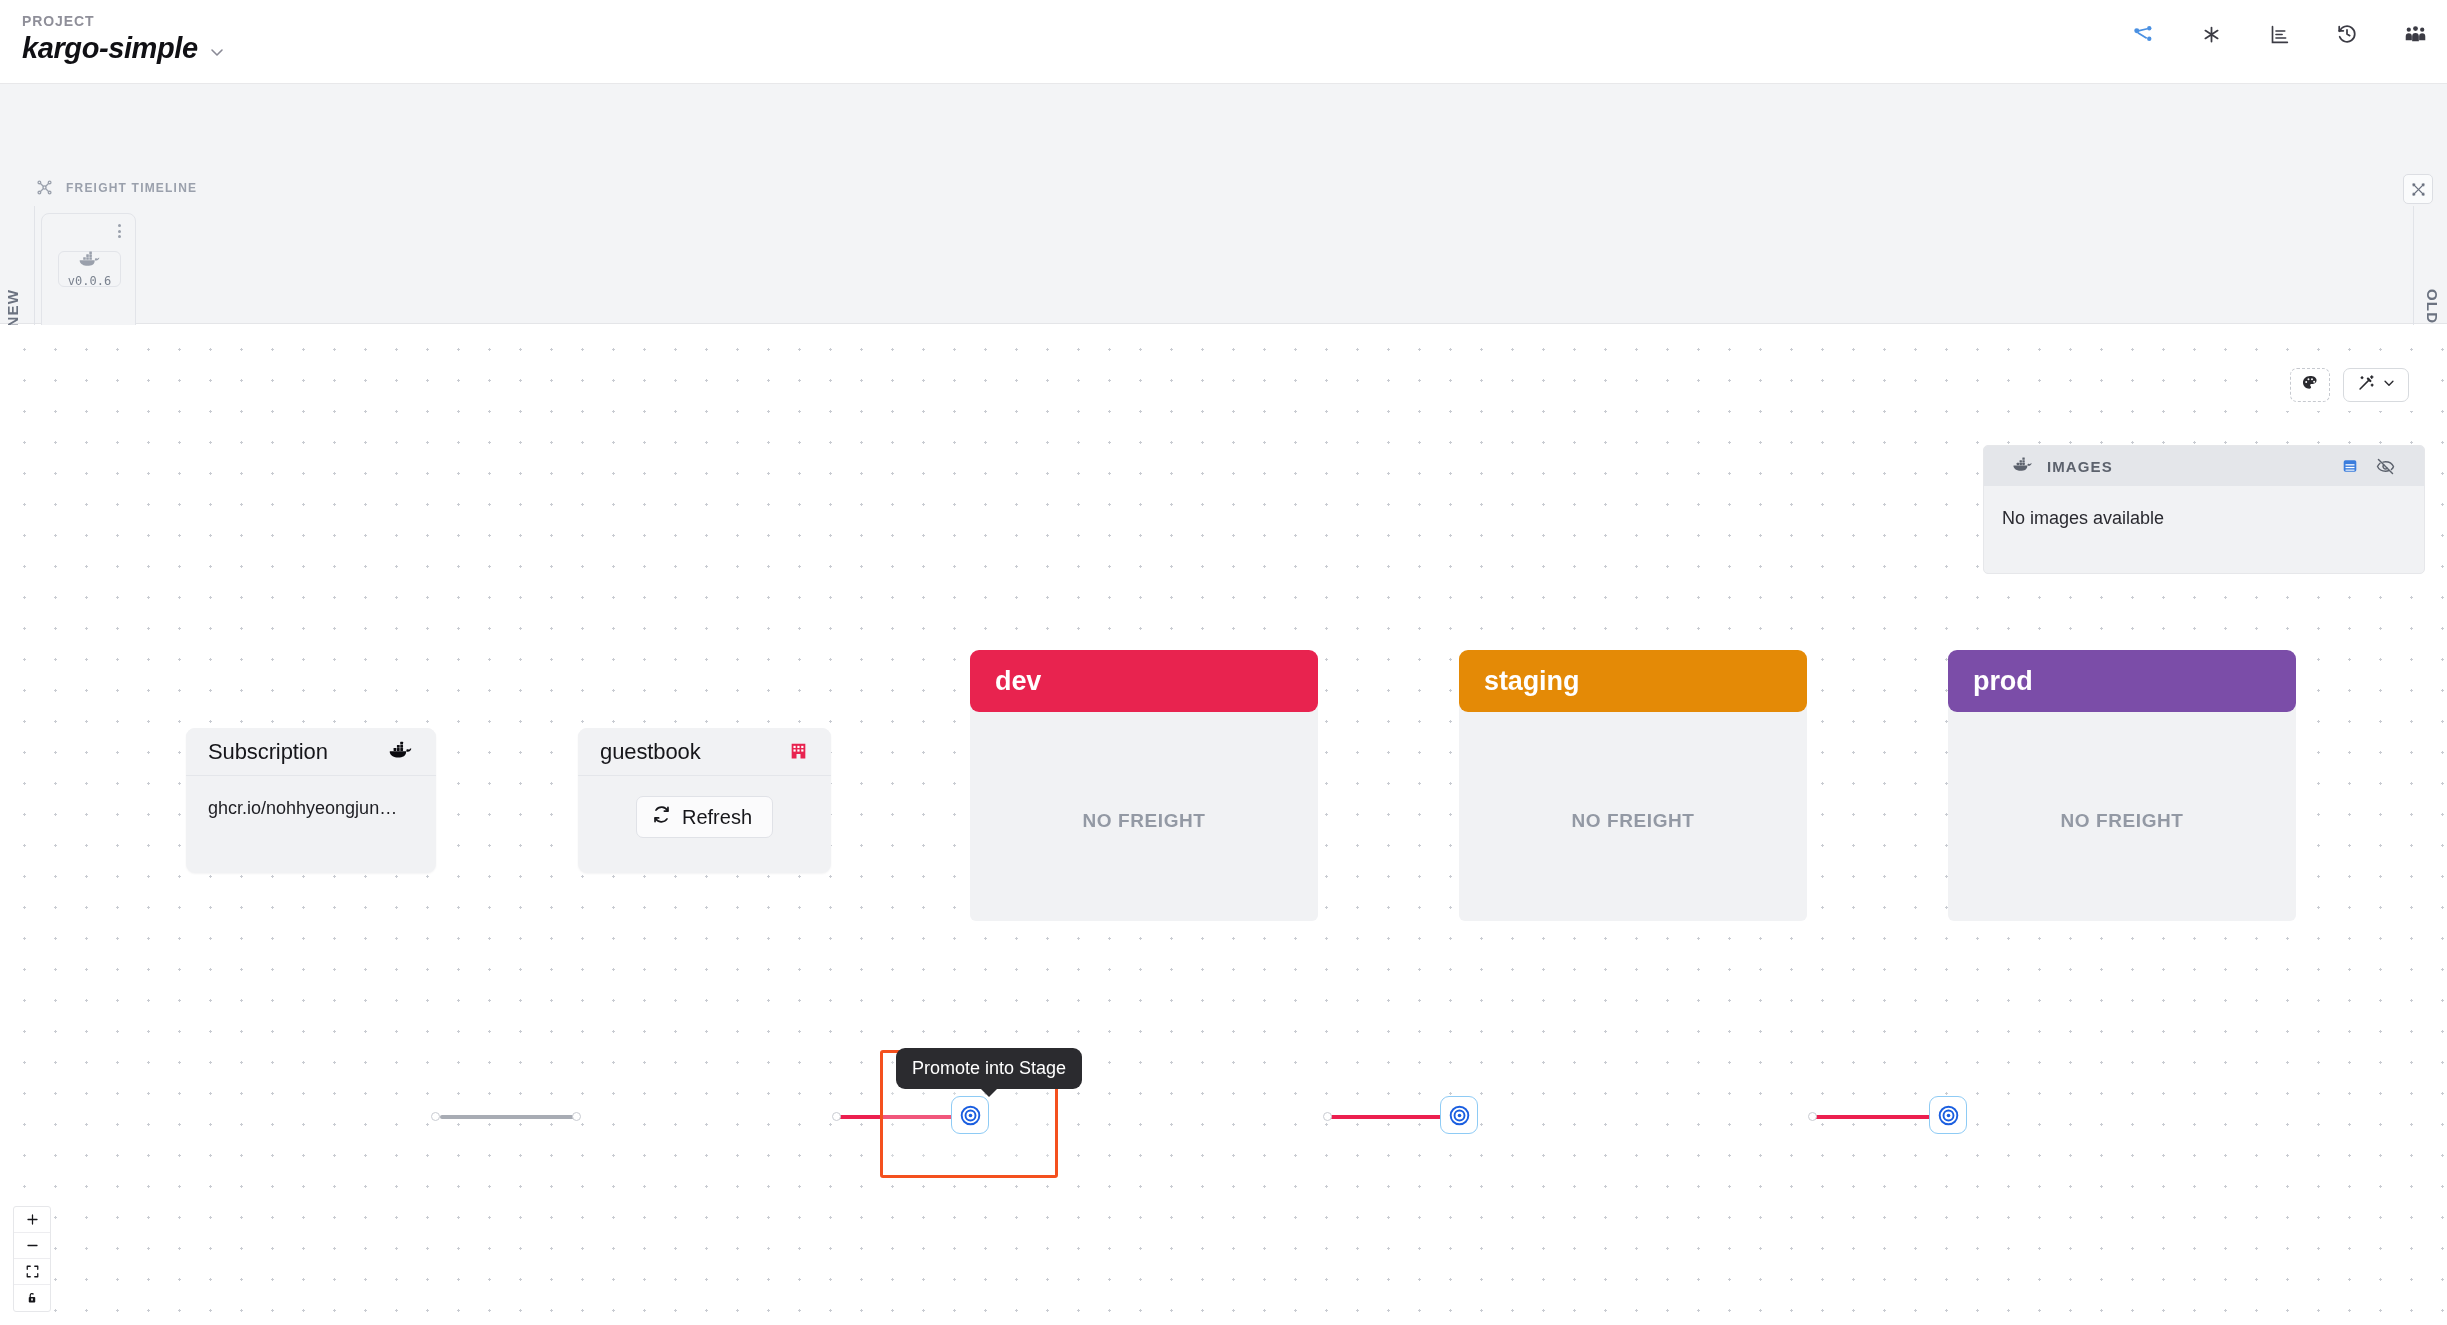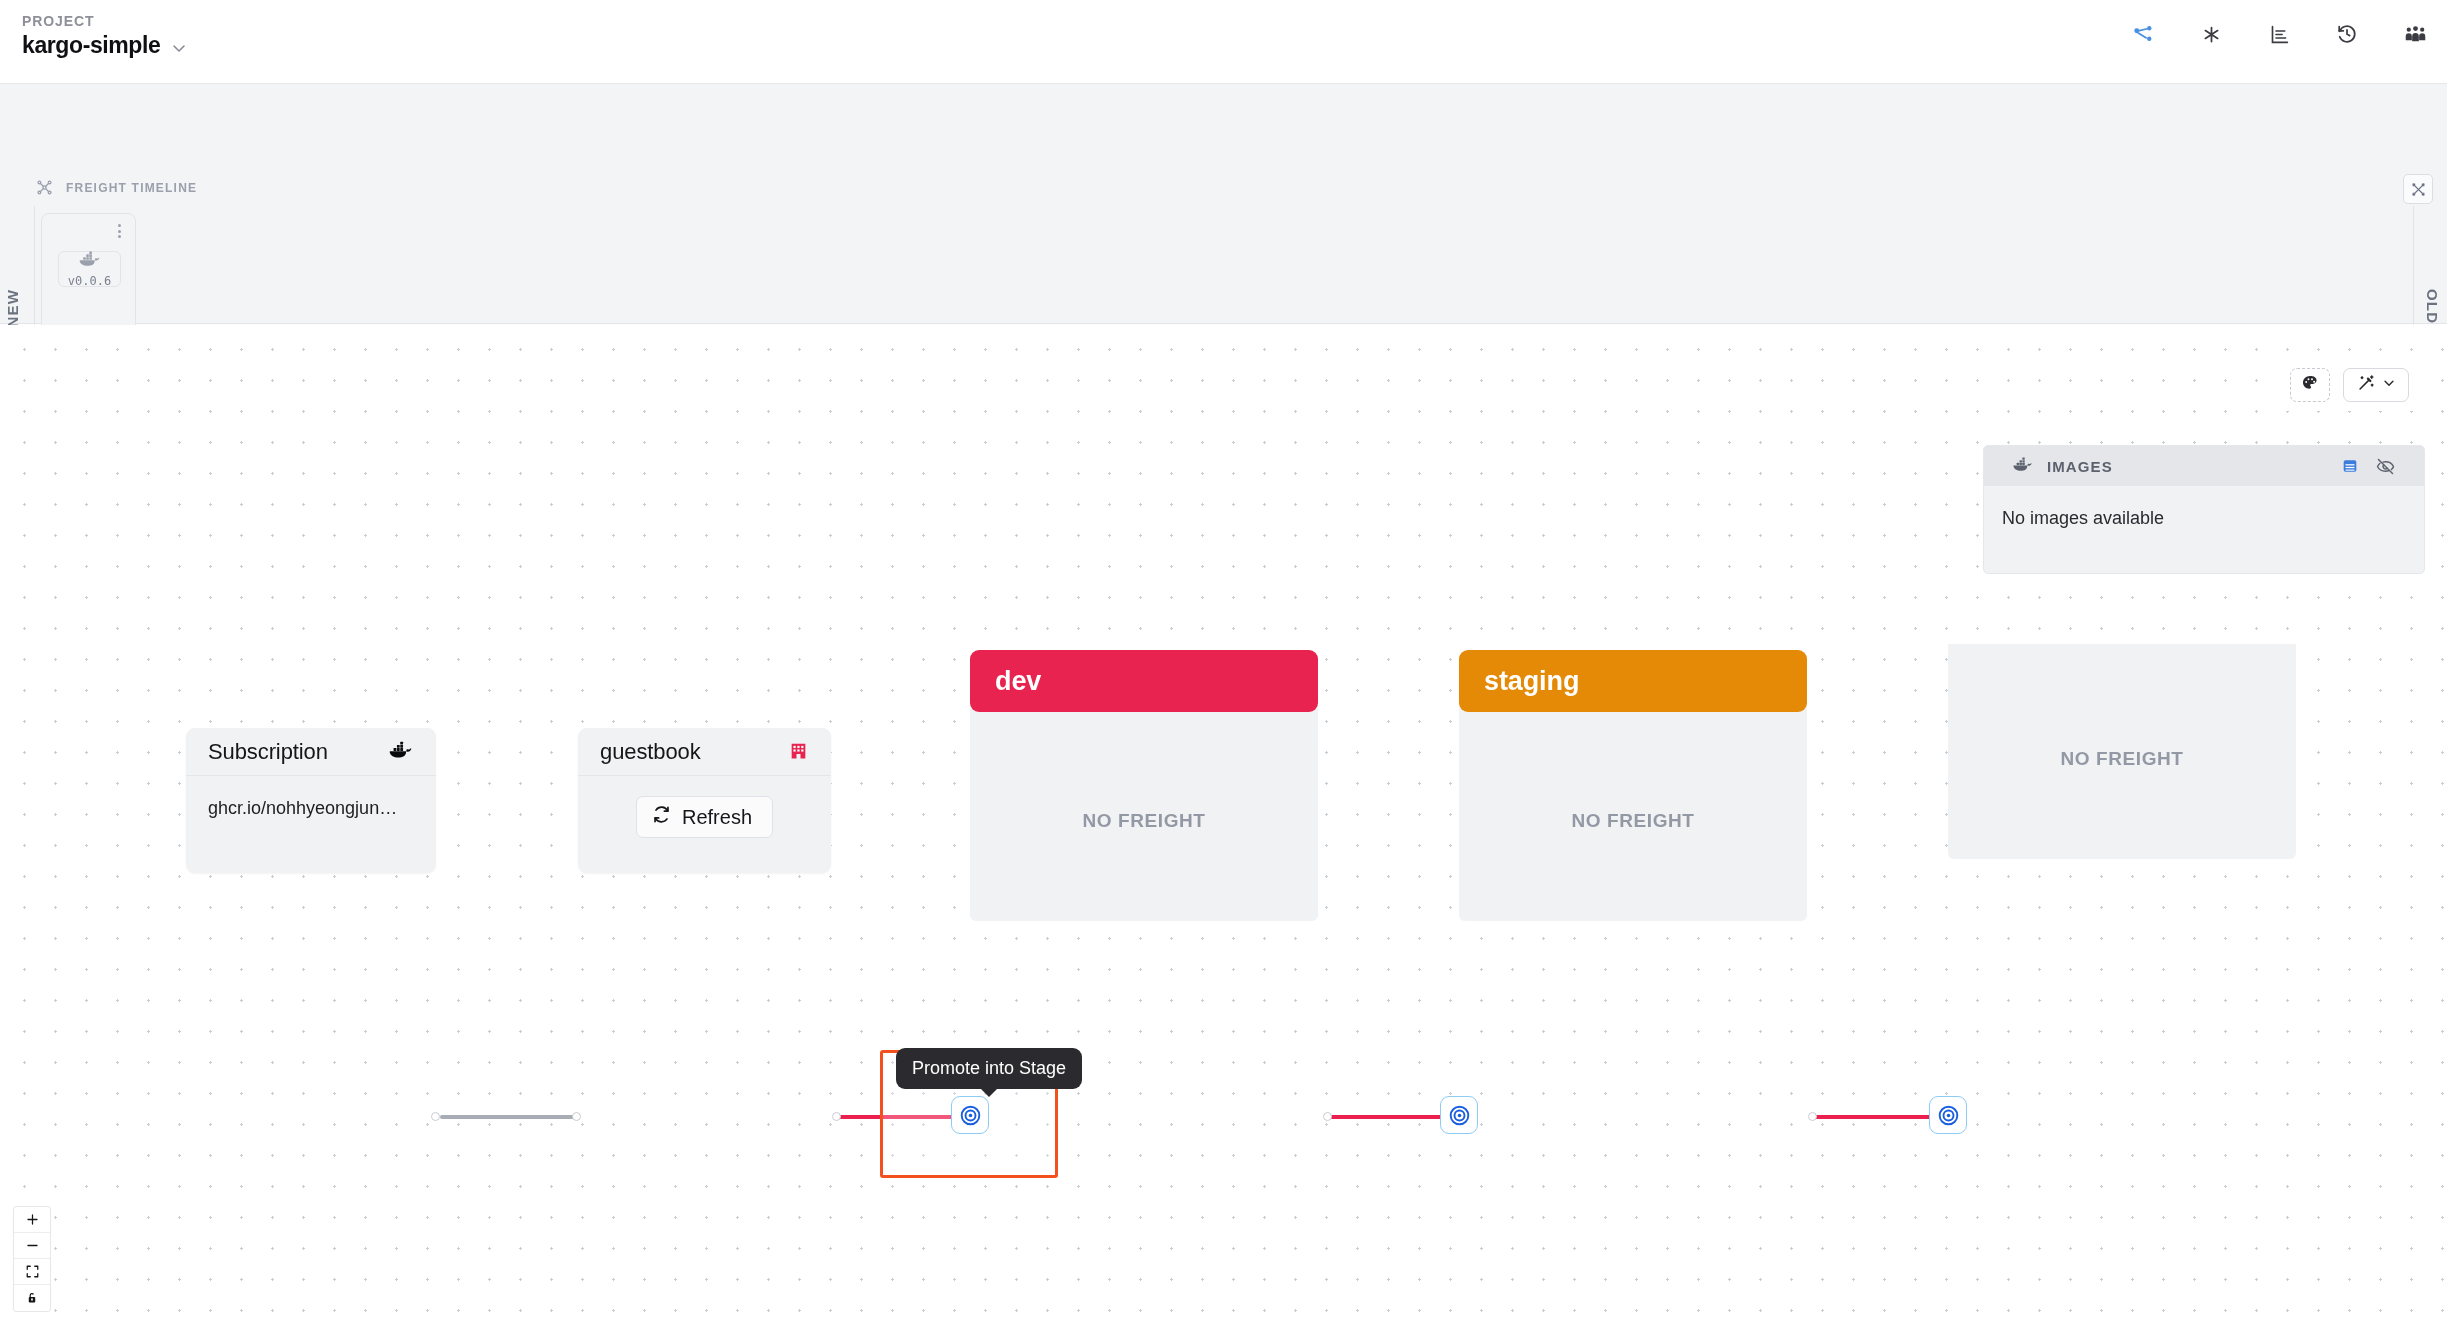--- a/index.html
+++ b/index.html
@@ -32,25 +32,26 @@
     text-transform: uppercase;
     line-height: 1.1;
   }
   .project-name-row {
     display: flex;
     align-items: center;
     gap: 11px;
     margin-top: 3px;
   }
   .project-name {
-    font-size: 23px;
+    font-size: 29px;
     font-weight: 700;
     color: #101014;
     letter-spacing: -0.4px;
     line-height: 1.15;
+    font-style: italic;
   }
   .chevron-dn {
     display: block;
     width: 16px; height: 16px;
     margin-top: 5px;
   }
   .topbar-icons {
     position: absolute;
     right: 20px; top: 22px;
     display: flex;
@@ -535,20 +536,23 @@
   <div class="stage" style="left:1459px; top:325px;">
     <div class="stage-head" style="background:#e48a06;">
       <span class="stage-head-label">staging</span>
     </div>
     <div class="stage-body">
       <span class="stage-nofreight">NO FREIGHT</span>
     </div>
   </div>
 
   <div class="stage" style="left:1948px; top:325px;">
+    <div class="stage-head" style="background:#7b4da8;">
+      <span class="stage-head-label">prod</span>
+    </div>
     <div class="stage-body">
       <span class="stage-nofreight">NO FREIGHT</span>
     </div>
   </div>
 
   <div class="node" style="left:186px; top:403px; width:250px; height:145px;">
     <div class="node-head">
       <span class="node-head-title">Subscription</span>
       <span>
         <svg viewBox="0 0 28 20" width="26" height="19" fill="#0b0b0f">

